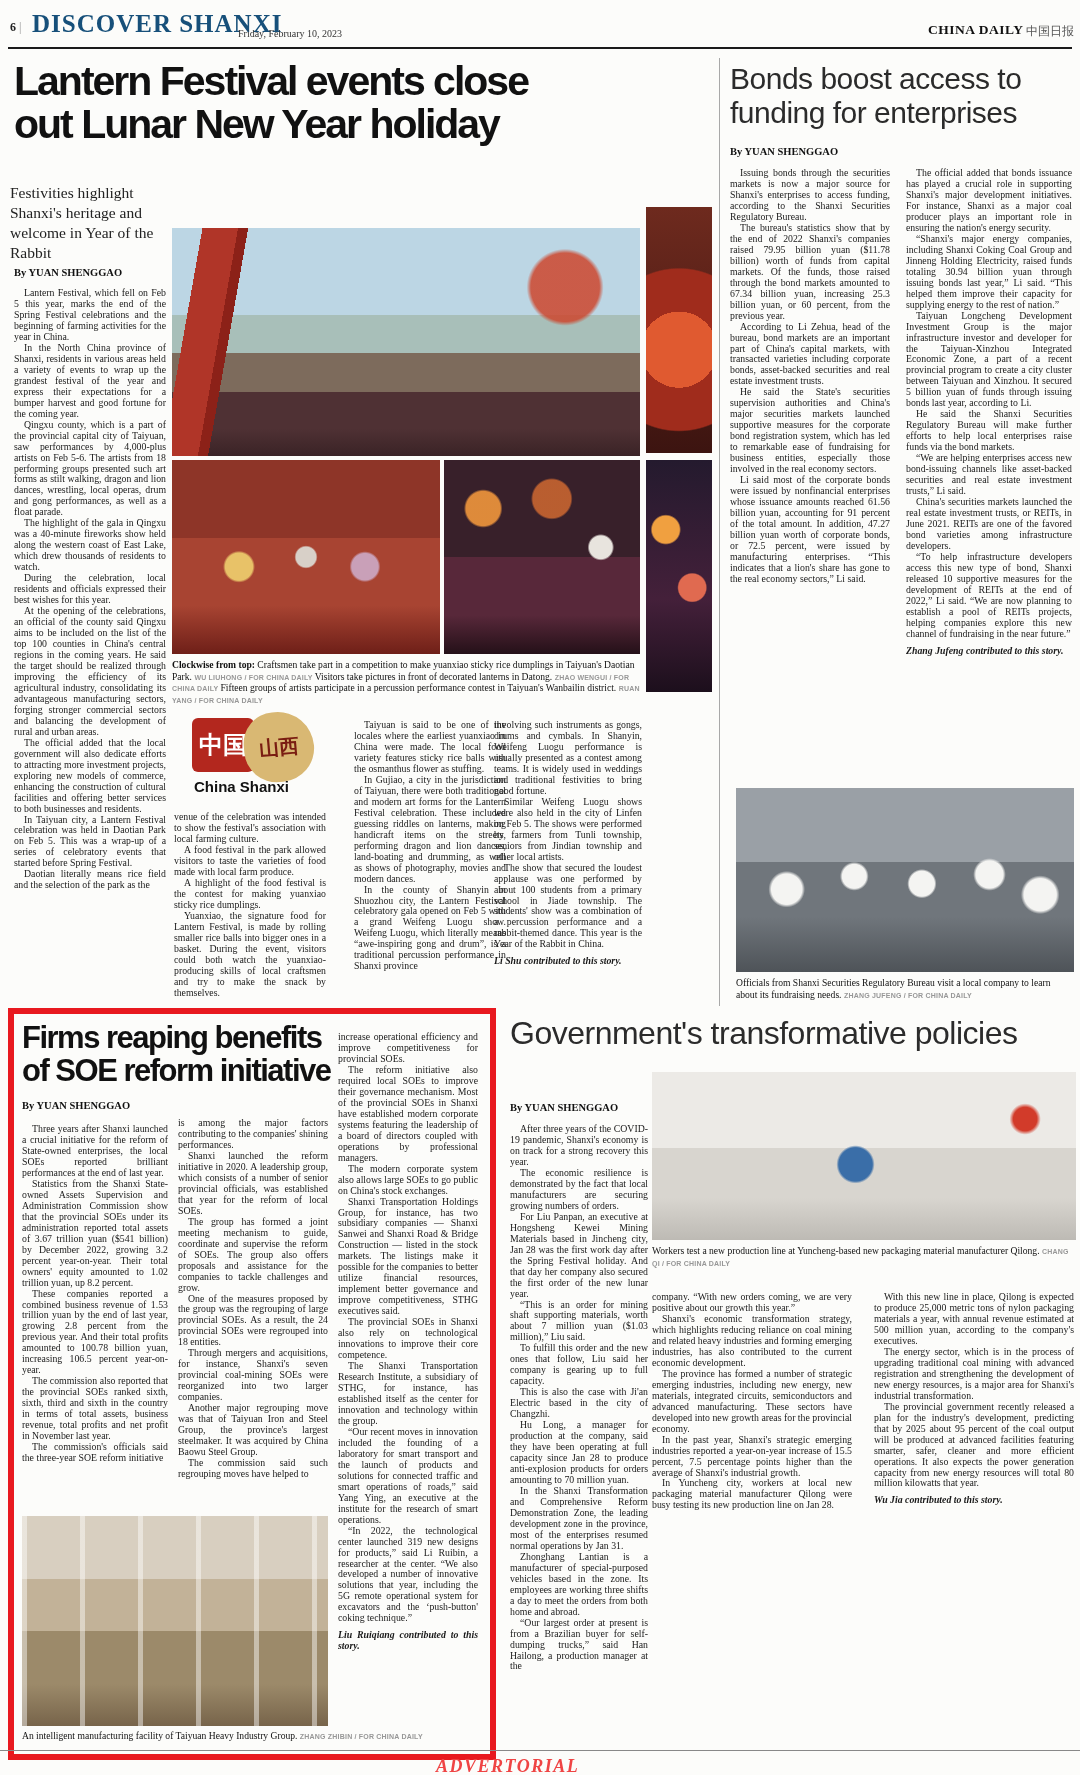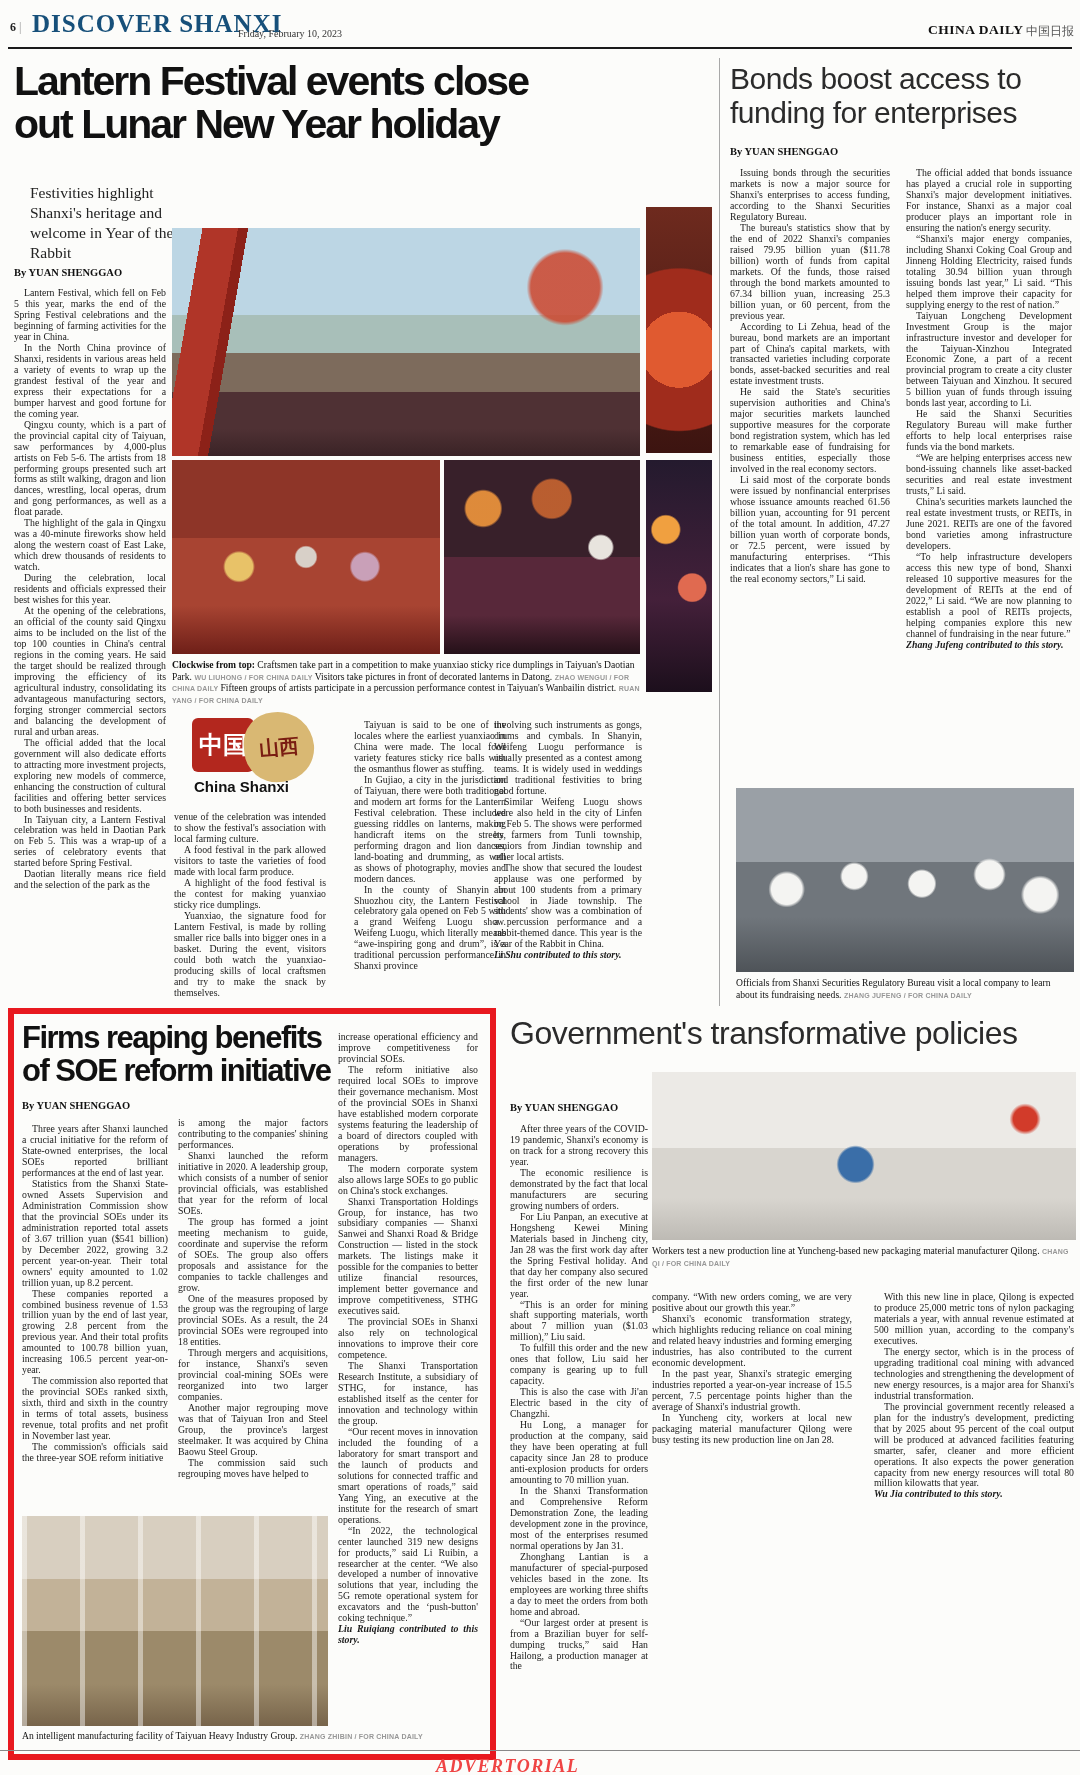--- a/index.html
+++ b/index.html
@@ -24,21 +24,21 @@
             letter-spacing:-2px;line-height:1.06;}
   .hl-light{font-family:"Liberation Sans",sans-serif;font-weight:400;color:#2b2b2b;
             letter-spacing:-.5px;line-height:1.12;}
   .deck{font-size:15.5px;line-height:1.3;color:#222;}
   .byline{font-weight:bold;font-size:10.5px;color:#111;}
 
   
   .col{overflow:hidden;}
   .para{margin:0;text-indent:10px;font-size:9.8px;line-height:1.12;text-align:justify;color:#191919;}
   .para.cont{text-indent:0;}
-  .para.contrib{font-style:italic;text-indent:0;font-weight:bold;}
+  .para.contrib{font-style:italic;text-indent:0;margin-top:6px;font-weight:bold;}
 
   
   .caption{font-size:9.6px;line-height:1.22;color:#111;text-align:left;}
   .caption .lead{font-weight:bold;}
   .caption .credit{font-family:"Liberation Sans",sans-serif;font-size:7px;color:#979797;
                    font-weight:bold;letter-spacing:.2px;}
 
   
   .ph{background-color:#888;}
   .ph-main{background:
@@ -105,21 +105,21 @@
   <div class="abs dateline" style="left:238px;top:28px;">Friday, February 10, 2023</div>
   <div class="abs brand" style="left:928px;top:22px;">CHINA DAILY</div>
   <div class="abs brandcn" style="left:1026px;top:23px;">中国日报</div>
   <div class="abs hrule" style="left:8px;top:47px;width:1064px;"></div>
 
   <section>
     <div class="abs hl-black" style="left:14px;top:60px;width:640px;font-size:41px;">
       <div>Lantern Festival events close</div>
       <div>out Lunar New Year holiday</div>
     </div>
-    <div class="abs deck" style="left:30px;top:183px;width:152px;">Festivities highlight Shanxi's heritage and welcome in Year of the Rabbit</div>
+    <div class="abs deck" style="left:10px;top:183px;width:152px;">Festivities highlight Shanxi's heritage and welcome in Year of the Rabbit</div>
     <div class="abs byline" style="left:14px;top:267px;">By YUAN SHENGGAO</div>
 
     <div class="abs ph ph-main" style="left:172px;top:228px;width:468px;height:228px;"></div>
     <div class="abs ph ph-performers" style="left:172px;top:460px;width:268px;height:194px;"></div>
     <div class="abs ph ph-selfie" style="left:444px;top:460px;width:196px;height:194px;"></div>
     <div class="abs ph ph-strip1" style="left:646px;top:207px;width:66px;height:246px;"></div>
     <div class="abs ph ph-strip2" style="left:646px;top:460px;width:66px;height:232px;"></div>
 
     <div class="abs caption" style="left:172px;top:659px;width:470px;"><span class="lead">Clockwise from top: </span><span class="t">Craftsmen take part in a competition to make yuanxiao sticky rice dumplings in Taiyuan's Daotian Park. </span><span class="credit">WU LIUHONG / FOR CHINA DAILY </span><span class="t">Visitors take pictures in front of decorated lanterns in Datong. </span><span class="credit">ZHAO WENGUI / FOR CHINA DAILY </span><span class="t">Fifteen groups of artists participate in a percussion performance contest in Taiyuan's Wanbailin district. </span><span class="credit">RUAN YANG / FOR CHINA DAILY</span></div>
 
@@ -241,26 +241,27 @@
         <p class="para">Hu Long, a manager for production at the company, said they have been operating at full capacity since Jan 28 to produce anti-explosion products for orders amounting to 70 million yuan.</p>
         <p class="para">In the Shanxi Transformation and Comprehensive Reform Demonstration Zone, the leading development zone in the province, most of the enterprises resumed normal operations by Jan 31.</p>
         <p class="para">Zhonghang Lantian is a manufacturer of special-purposed vehicles based in the zone. Its employees are working three shifts a day to meet the orders from both home and abroad.</p>
         <p class="para">“Our largest order at present is from a Brazilian buyer for self-dumping trucks,” said Han Hailong, a production manager at the</p>
       </div>
     <div class="abs ph ph-govt" style="left:652px;top:1072px;width:424px;height:168px;"></div>
     <div class="abs caption" style="left:652px;top:1245px;width:424px;"><span class="t">Workers test a new production line at Yuncheng-based new packaging material manufacturer Qilong. </span><span class="credit">CHANG QI / FOR CHINA DAILY</span></div>
     <div class="abs col" style="left:652px;top:1292px;width:200px;height:454px;">
         <p class="para cont">company. “With new orders coming, we are very positive about our growth this year.”</p>
         <p class="para">Shanxi's economic transformation strategy, which highlights reducing reliance on coal mining and related heavy industries and forming emerging industries, has also contributed to the current economic development.</p>
+        <p class="para">The province has formed a number of strategic emerging industries, including new energy, new materials, integrated circuits, semiconductors and advanced manufacturing. These sectors have developed into new growth areas for the provincial economy.</p>
         <p class="para">In the past year, Shanxi's strategic emerging industries reported a year-on-year increase of 15.5 percent, 7.5 percentage points higher than the average of Shanxi's industrial growth.</p>
         <p class="para">In Yuncheng city, workers at local new packaging material manufacturer Qilong were busy testing its new production line on Jan 28.</p>
       </div>
     <div class="abs col" style="left:874px;top:1292px;width:200px;height:454px;">
         <p class="para">With this new line in place, Qilong is expected to produce 25,000 metric tons of nylon packaging materials a year, with annual revenue estimated at 500 million yuan, according to the company's executives.</p>
-        <p class="para">The energy sector, which is in the process of upgrading traditional coal mining with advanced technologies and strengthening the development of new energy resources, is a major area for Shanxi's industrial transformation.</p>
+        <p class="para">The energy sector, which is in the process of upgrading traditional coal mining with advanced registration and strengthening the development of new energy resources, is a major area for Shanxi's industrial transformation.</p>
         <p class="para">The provincial government recently released a plan for the industry's development, predicting that by 2025 about 95 percent of the coal output will be produced at advanced facilities featuring smarter, safer, cleaner and more efficient operations. It also expects the power generation capacity from new energy resources will total 80 million kilowatts that year.</p>
         <p class="para contrib">Wu Jia contributed to this story.</p>
       </div>
   </section>
 
   <div class="abs thinrule" style="left:0;top:1750px;width:1080px;"></div>
   <div class="abs advert" style="left:436px;top:1756px;">ADVERTORIAL</div>
 
 </div>
 

